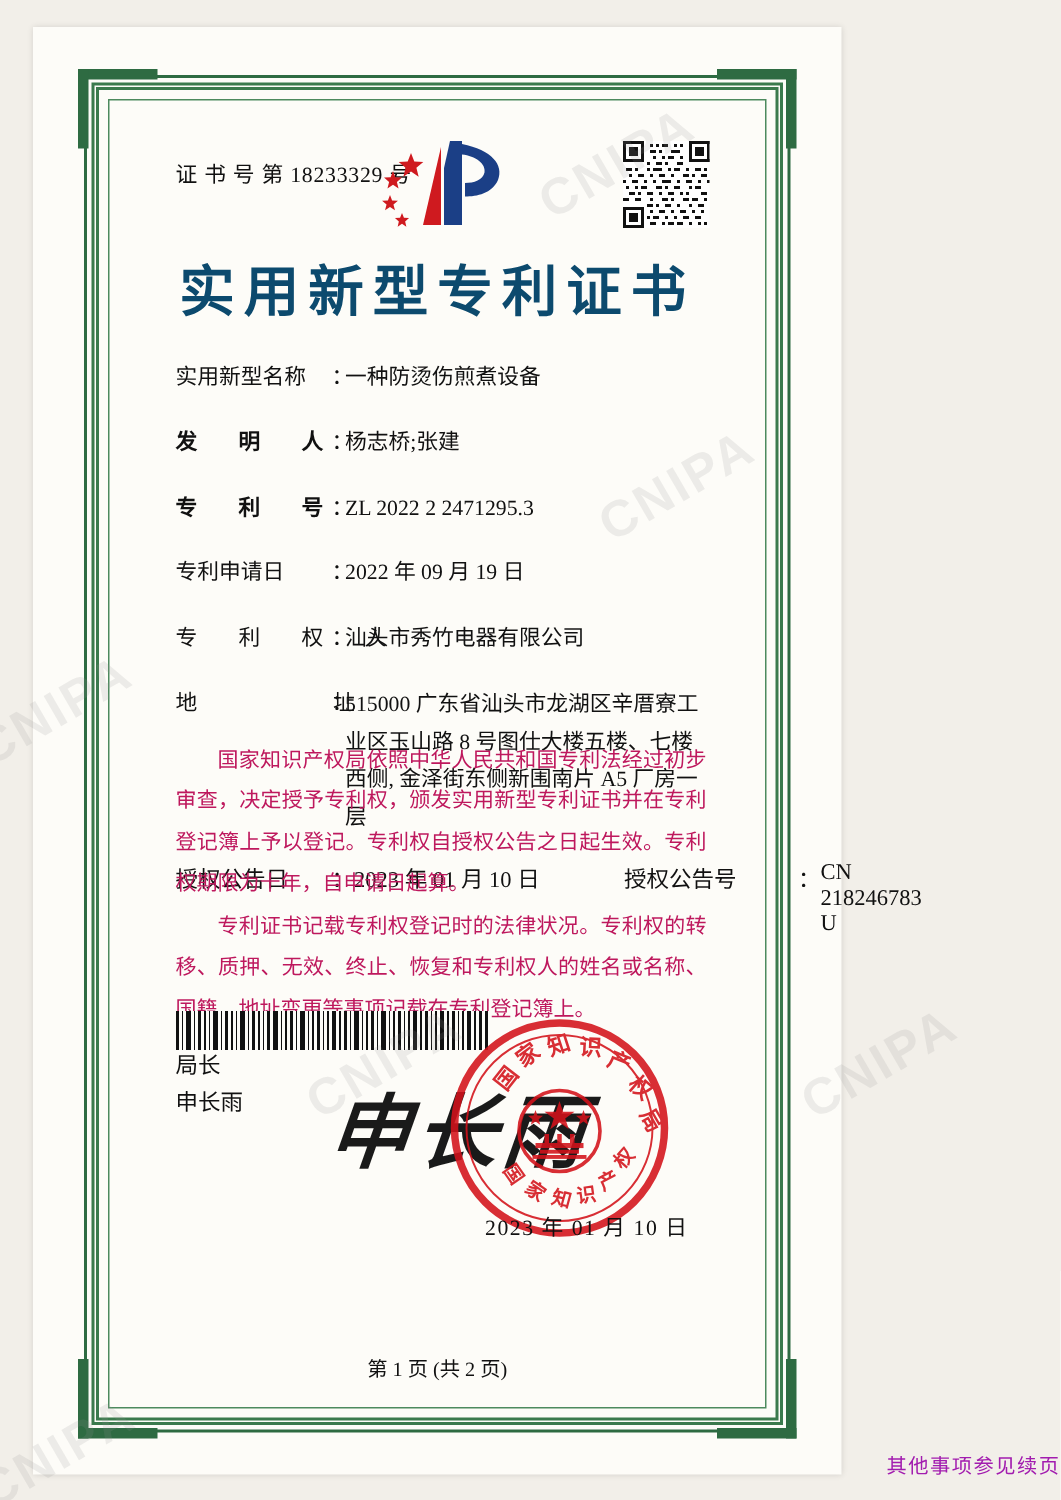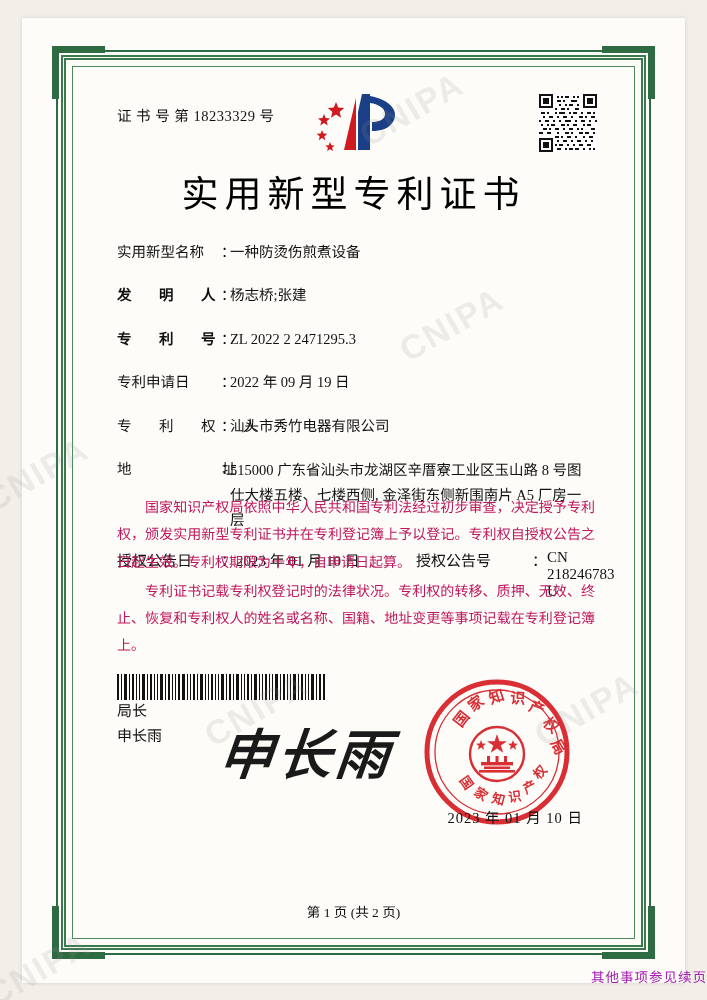--- a/index.html
+++ b/index.html
@@ -31,21 +31,21 @@
   .wm.w2{left:-20px;top:455px;}
   .wm.w3{left:200px;top:690px;}
   .wm.w4{left:530px;top:690px;}
   .wm.w5{left:-18px;top:950px;}
   .wm.w6{left:355px;top:90px;}
 
   
   .sheet{
     position:absolute;
     left:22px;top:18px;
-    width:663px;height:965px;
+    width:539px;height:965px;
     background:#fdfcf8;
     box-shadow:0 0 4px rgba(0,0,0,.12);
   }
   
   .border-outer{
     position:absolute;
     left:34px;top:32px;right:34px;bottom:28px;
     border:2px solid #2e6b42;
   }
   .border-mid{
@@ -89,22 +89,22 @@
     position:absolute;left:50%;top:20px;
     transform:translateX(-50%);
     width:128px;height:72px;
   }
 
   .main-title{
     position:absolute;left:0;right:0;top:98px;
     text-align:center;
     font-size:37px;
     letter-spacing:6px;
-    font-weight:400;
-    color:#000000;
+    font-weight:700;
+    color:#0c4a6e;
     font-family:"Liberation Serif", serif;
   }
 
   
   .fields{
     position:absolute;left:45px;right:40px;top:175px;
     font-size:14.5px;color:#111;
   }
   .row{
     display:flex;

